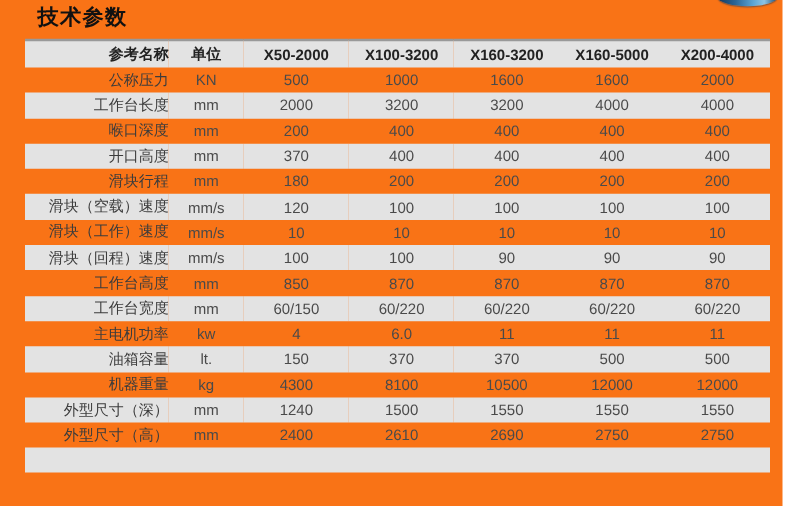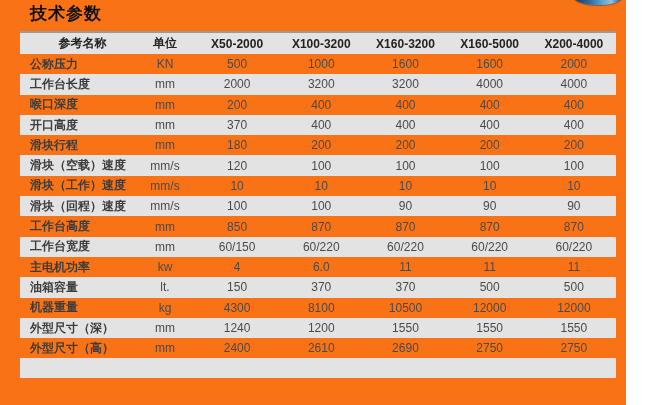--- a/index.html
+++ b/index.html
@@ -46,34 +46,33 @@
 
   thead th {
     background: #e3e3e3;
     height: 22px;
     font-weight: bold;
     color: #222;
     text-align: center;
     vertical-align: middle;
     white-space: nowrap;
   }
-  thead th.name { text-align: center; padding-left: 10px; }
+  thead th.name { text-align: right; padding-left: 10px; }
 
   tbody td {
     height: 20.3px;
     vertical-align: middle;
     color: #4a4a4a;
     text-align: center;
     white-space: nowrap;
   }
   tbody td.name {
-    text-align: left;
+    text-align: right;
     padding-left: 10px;
     color: #3c3c3c;
-    font-weight: bold;
   }
   tbody tr:nth-child(even) { background: #e3e3e3; }
 
   tfoot td {
     height: 20px;
     background: #e3e3e3;
   }
 </style>
 </head>
 <body>
@@ -220,21 +219,21 @@
           <td>4300</td>
           <td>8100</td>
           <td>10500</td>
           <td>12000</td>
           <td>12000</td>
         </tr>
         <tr>
           <td class="name">外型尺寸（深）</td>
           <td>mm</td>
           <td>1240</td>
-          <td>1200</td>
+          <td>1500</td>
           <td>1550</td>
           <td>1550</td>
           <td>1550</td>
         </tr>
         <tr>
           <td class="name">外型尺寸（高）</td>
           <td>mm</td>
           <td>2400</td>
           <td>2610</td>
           <td>2690</td>

